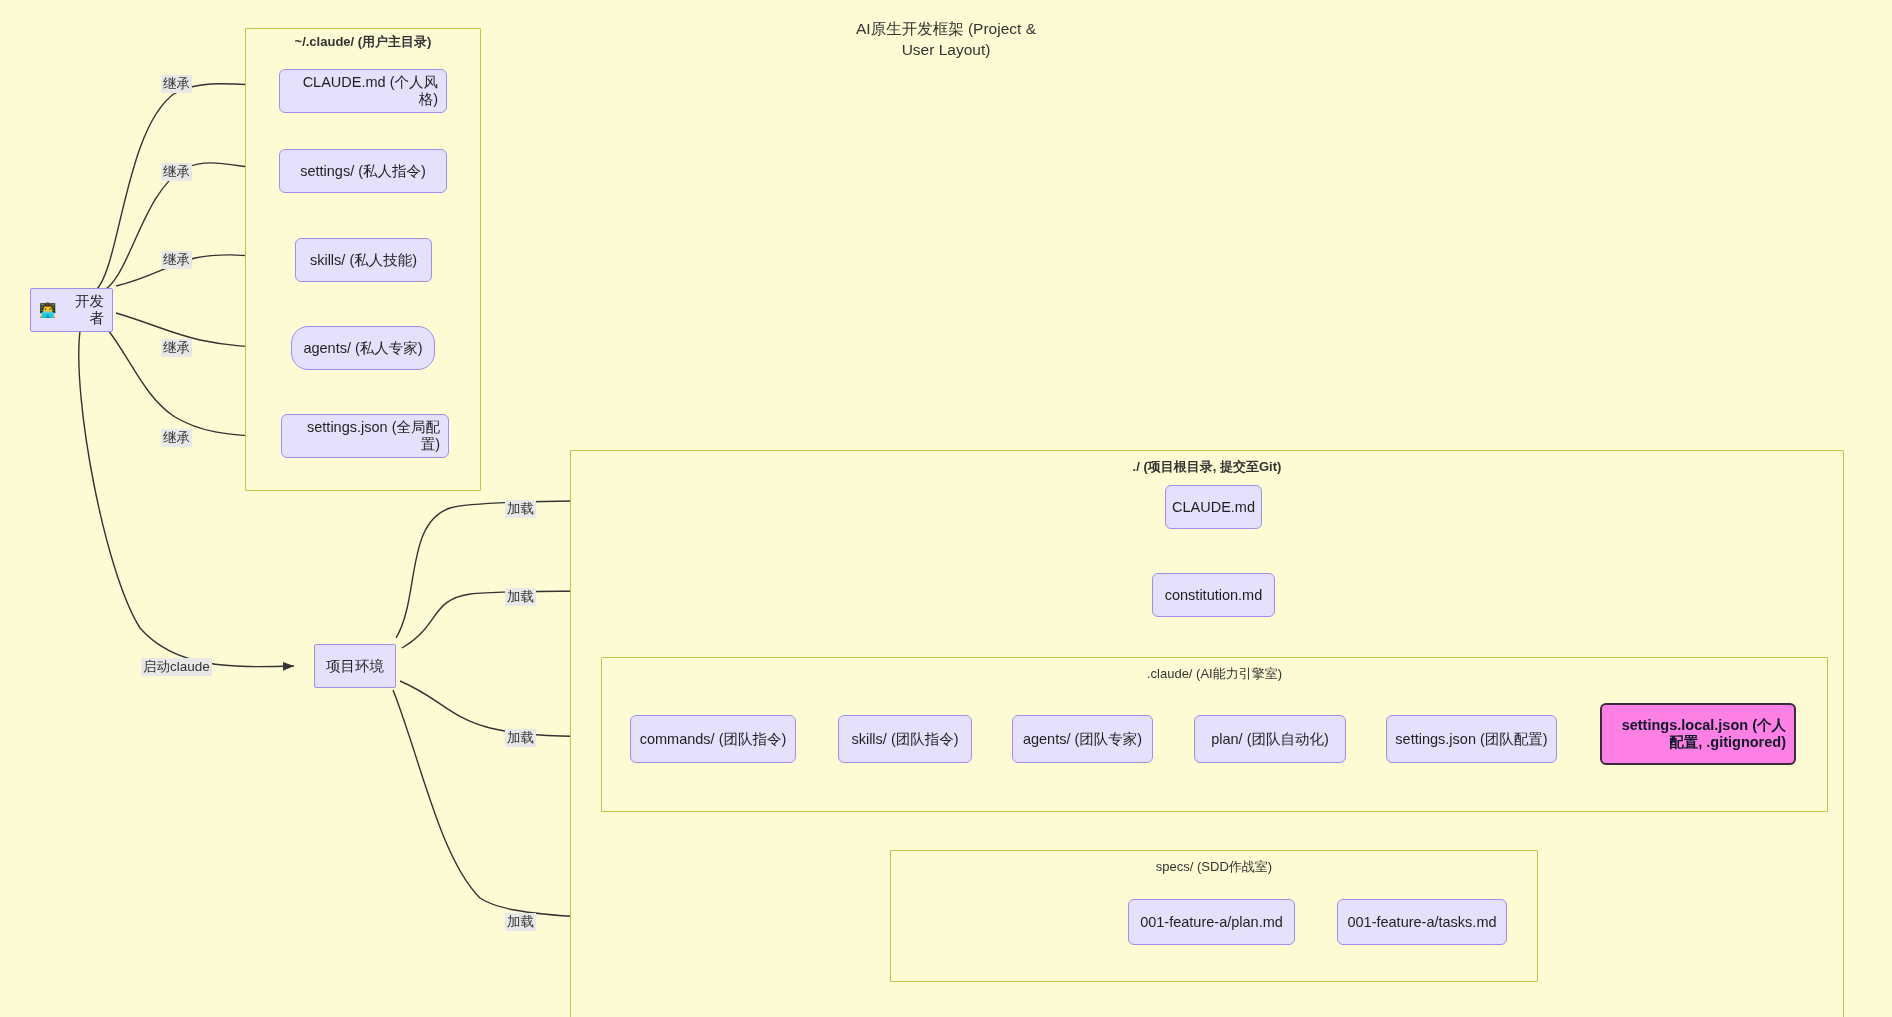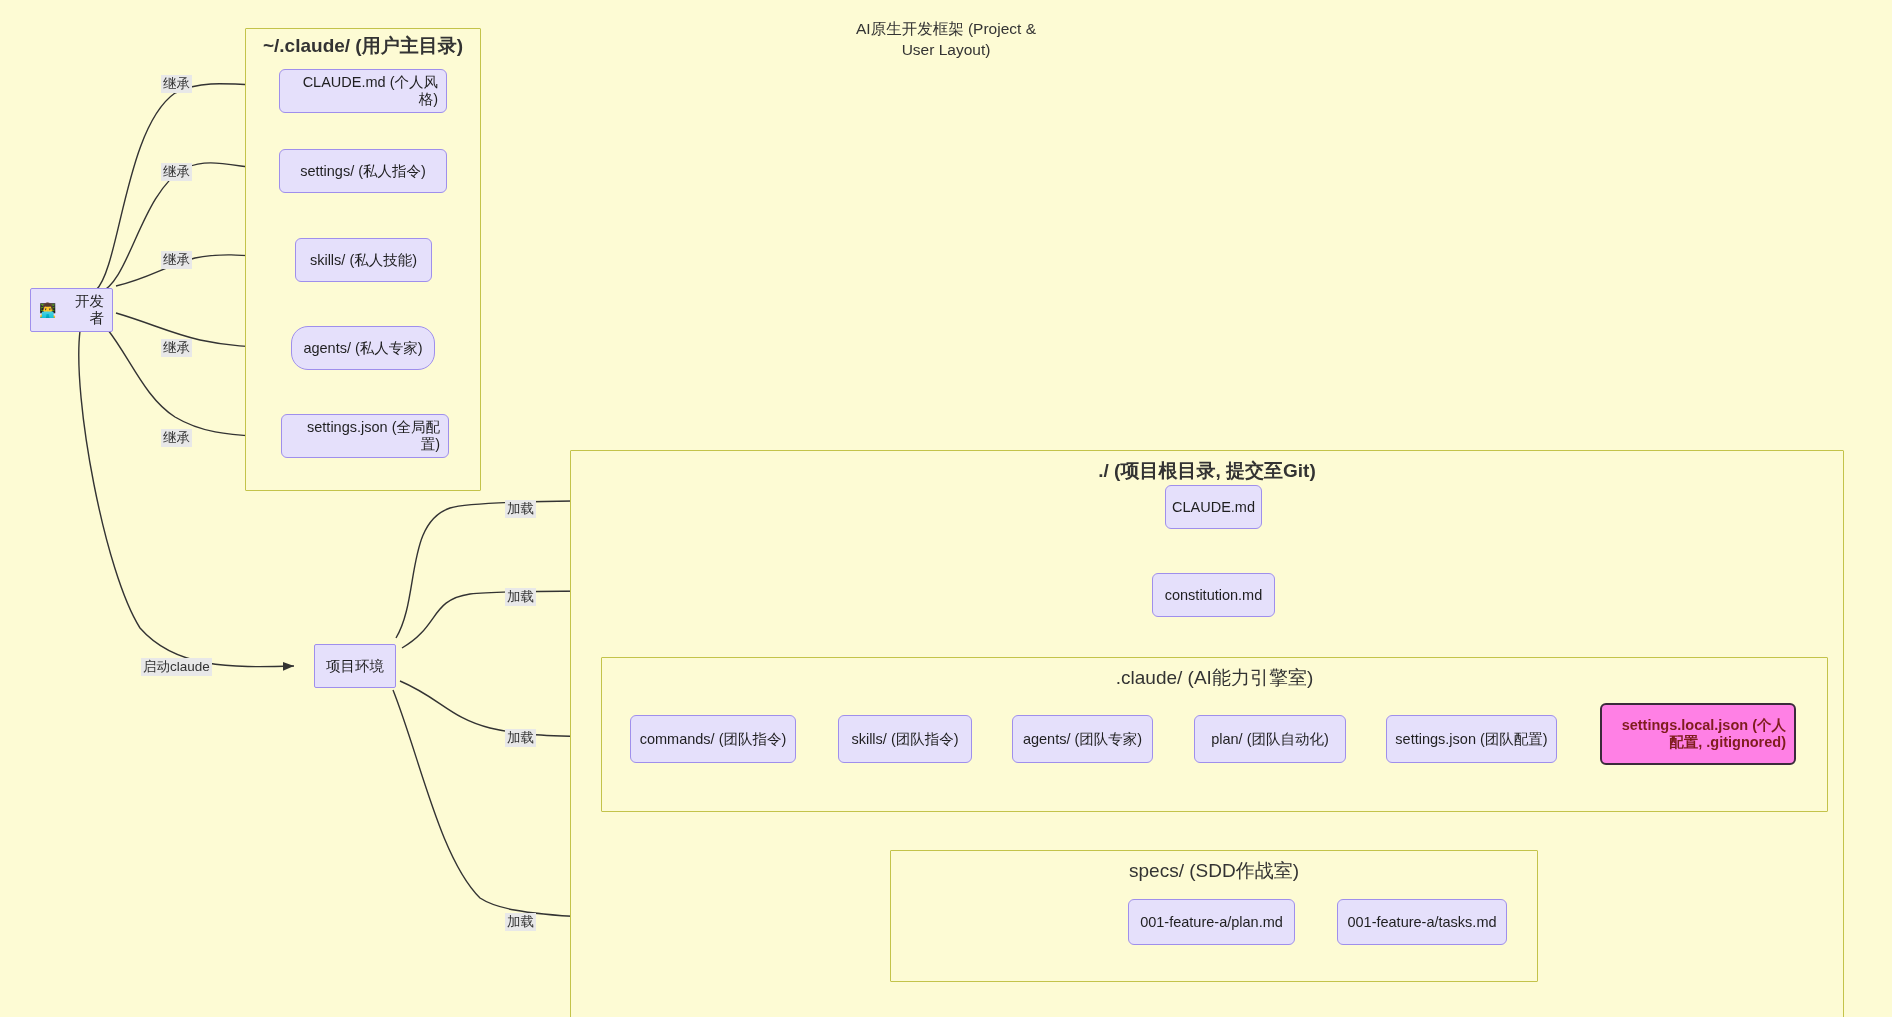--- a/index.html
+++ b/index.html
@@ -33,21 +33,21 @@
   .frame{
     position:absolute;
     background:#fdfbd4;
     border:1.3px solid #c3c34a;
     border-radius:1px;
     box-sizing:border-box;
   }
   .frame-title{
     position:absolute;
     text-align:center;
-    font-size:19px;
+    font-size:13px;
     font-weight:bold;
     color:#333333;
     white-space:nowrap;
   }
   .frame-title.plain{font-weight:normal;}
 
   
   .node{
     position:absolute;
     box-sizing:border-box;
@@ -58,21 +58,21 @@
     text-align:right;
     font-size:14.5px;
     color:#1f1f20;
     line-height:17px;
     padding:0 8px;
   }
   .node.sharp{border-radius:2px;}
   .node.highlight{
     background:#ff80e5;
     border:2.4px solid #3b2a3b;
-    color:#7f1d1d;
+    color:#0f172a;
     font-weight:bold;
     border-radius:6px;
   }
 
   
   .elabel{
     position:absolute;
     background:#e8e8e8;
     color:#333333;
     font-size:13.5px;

